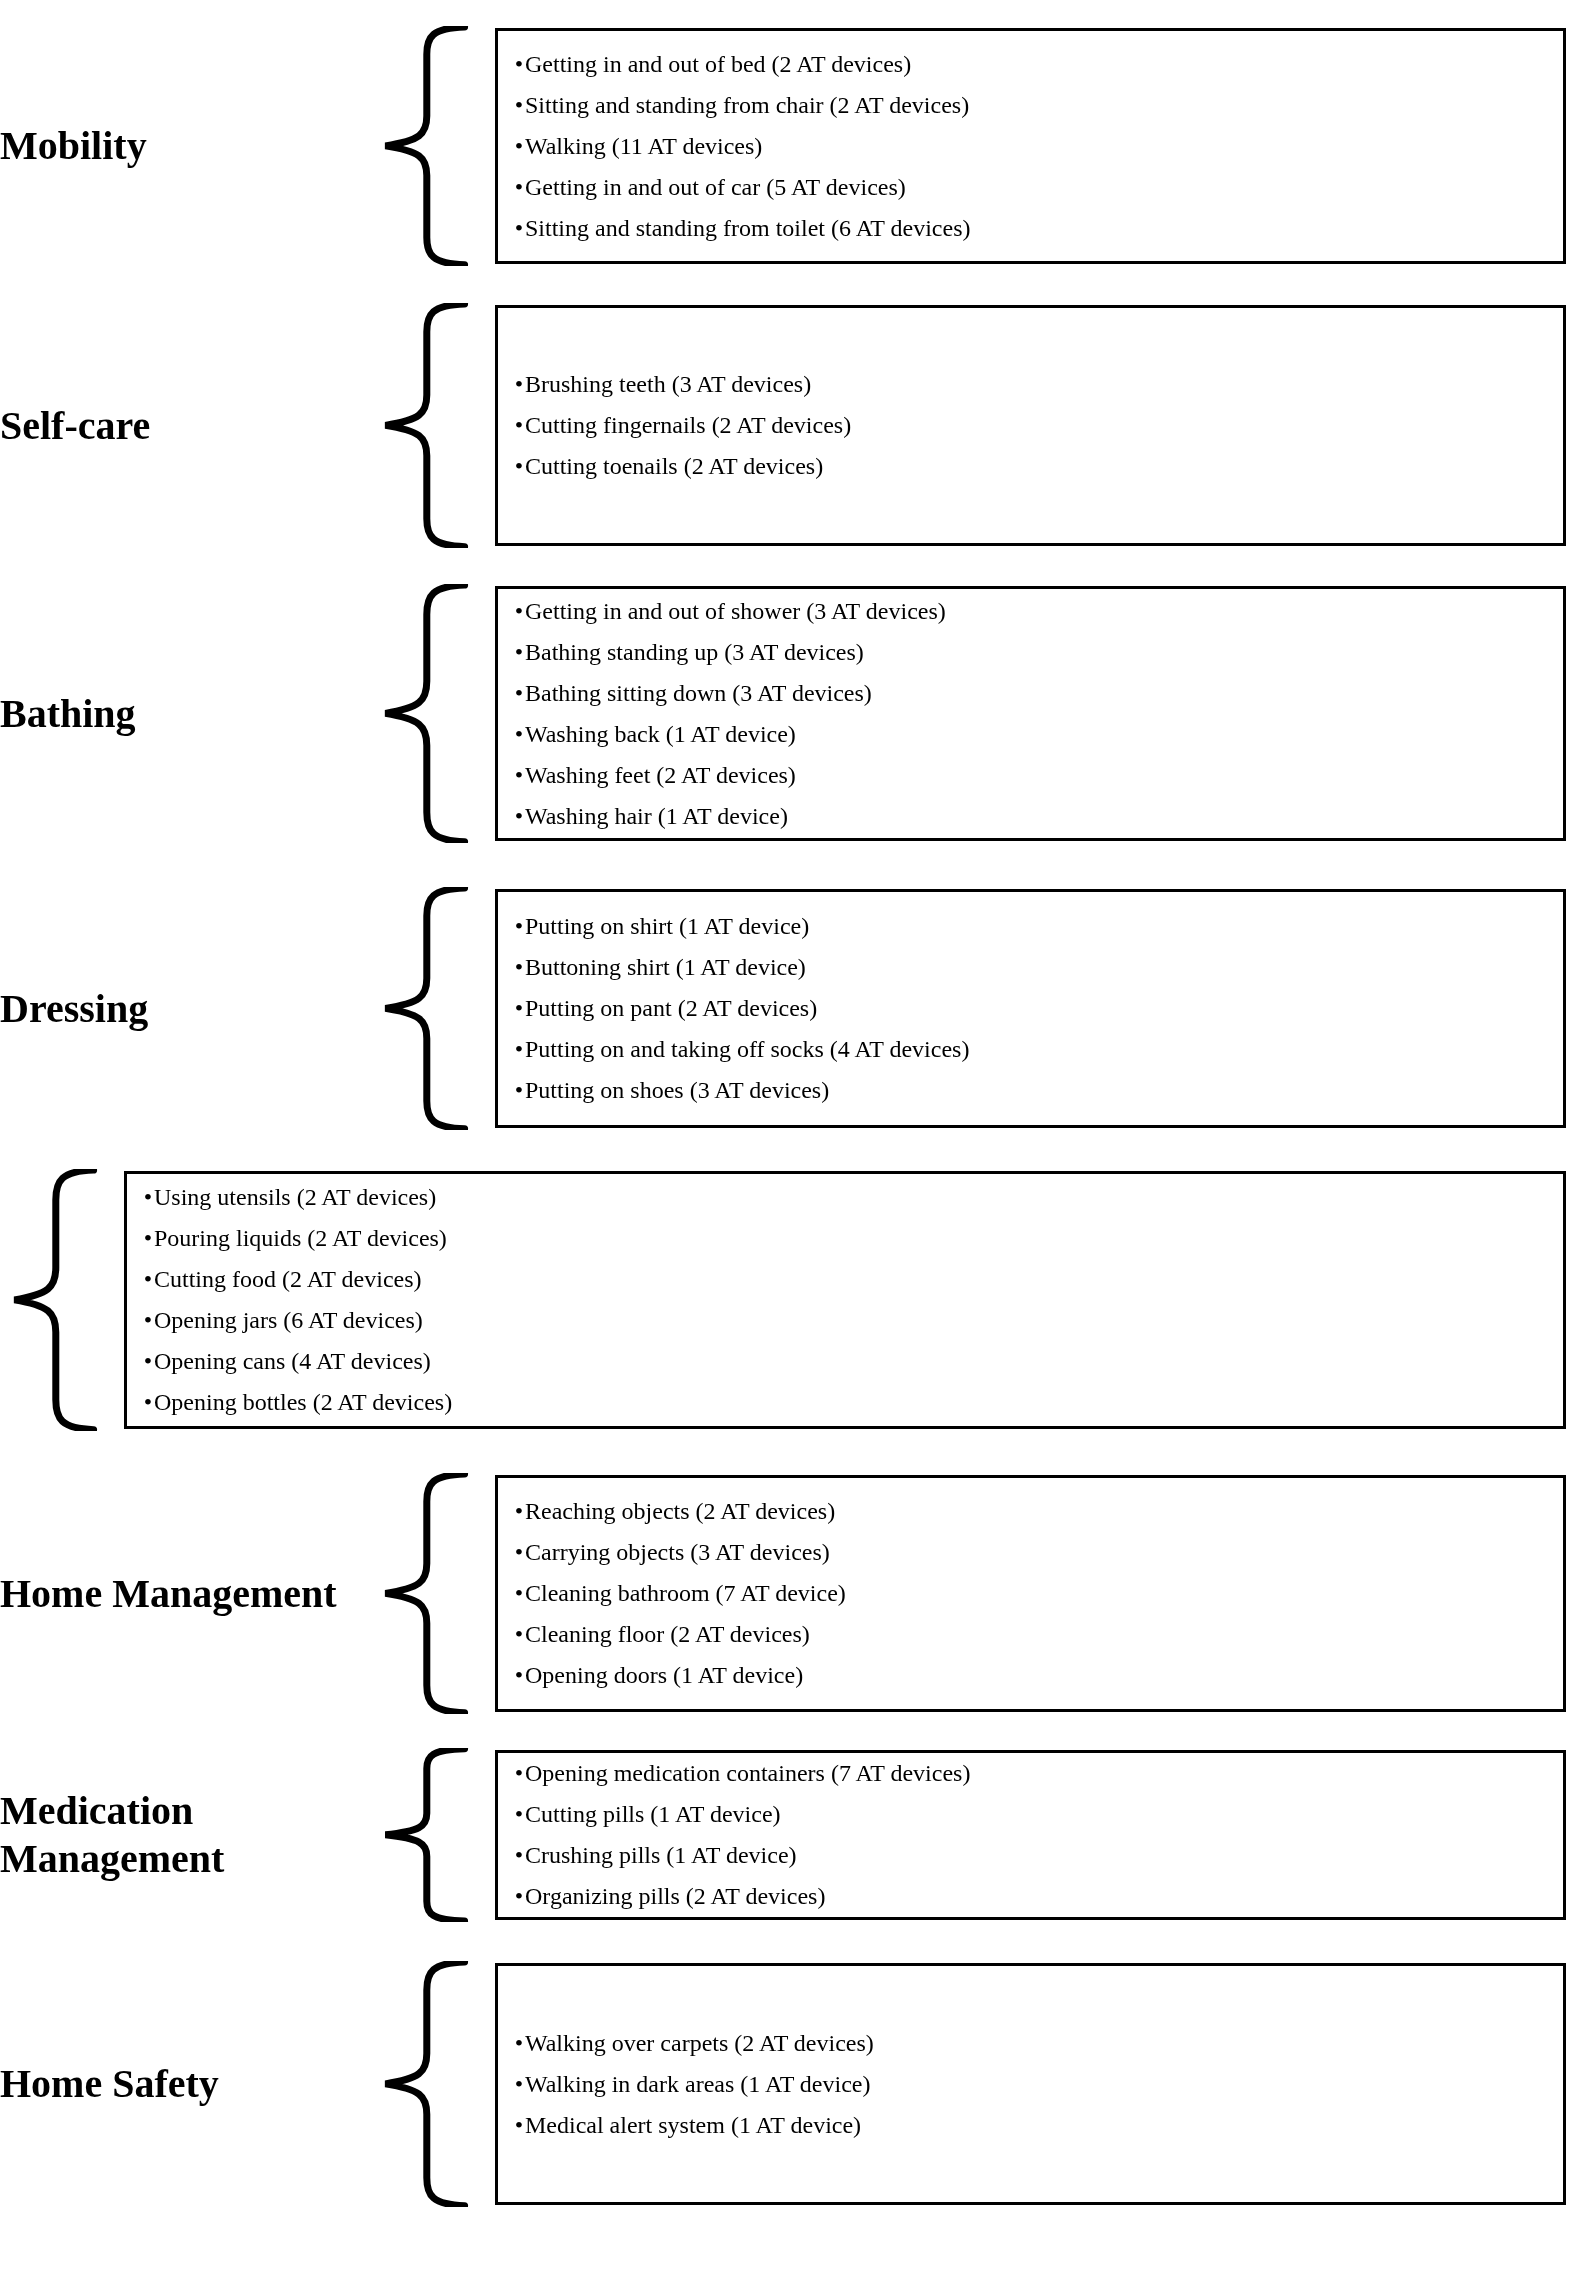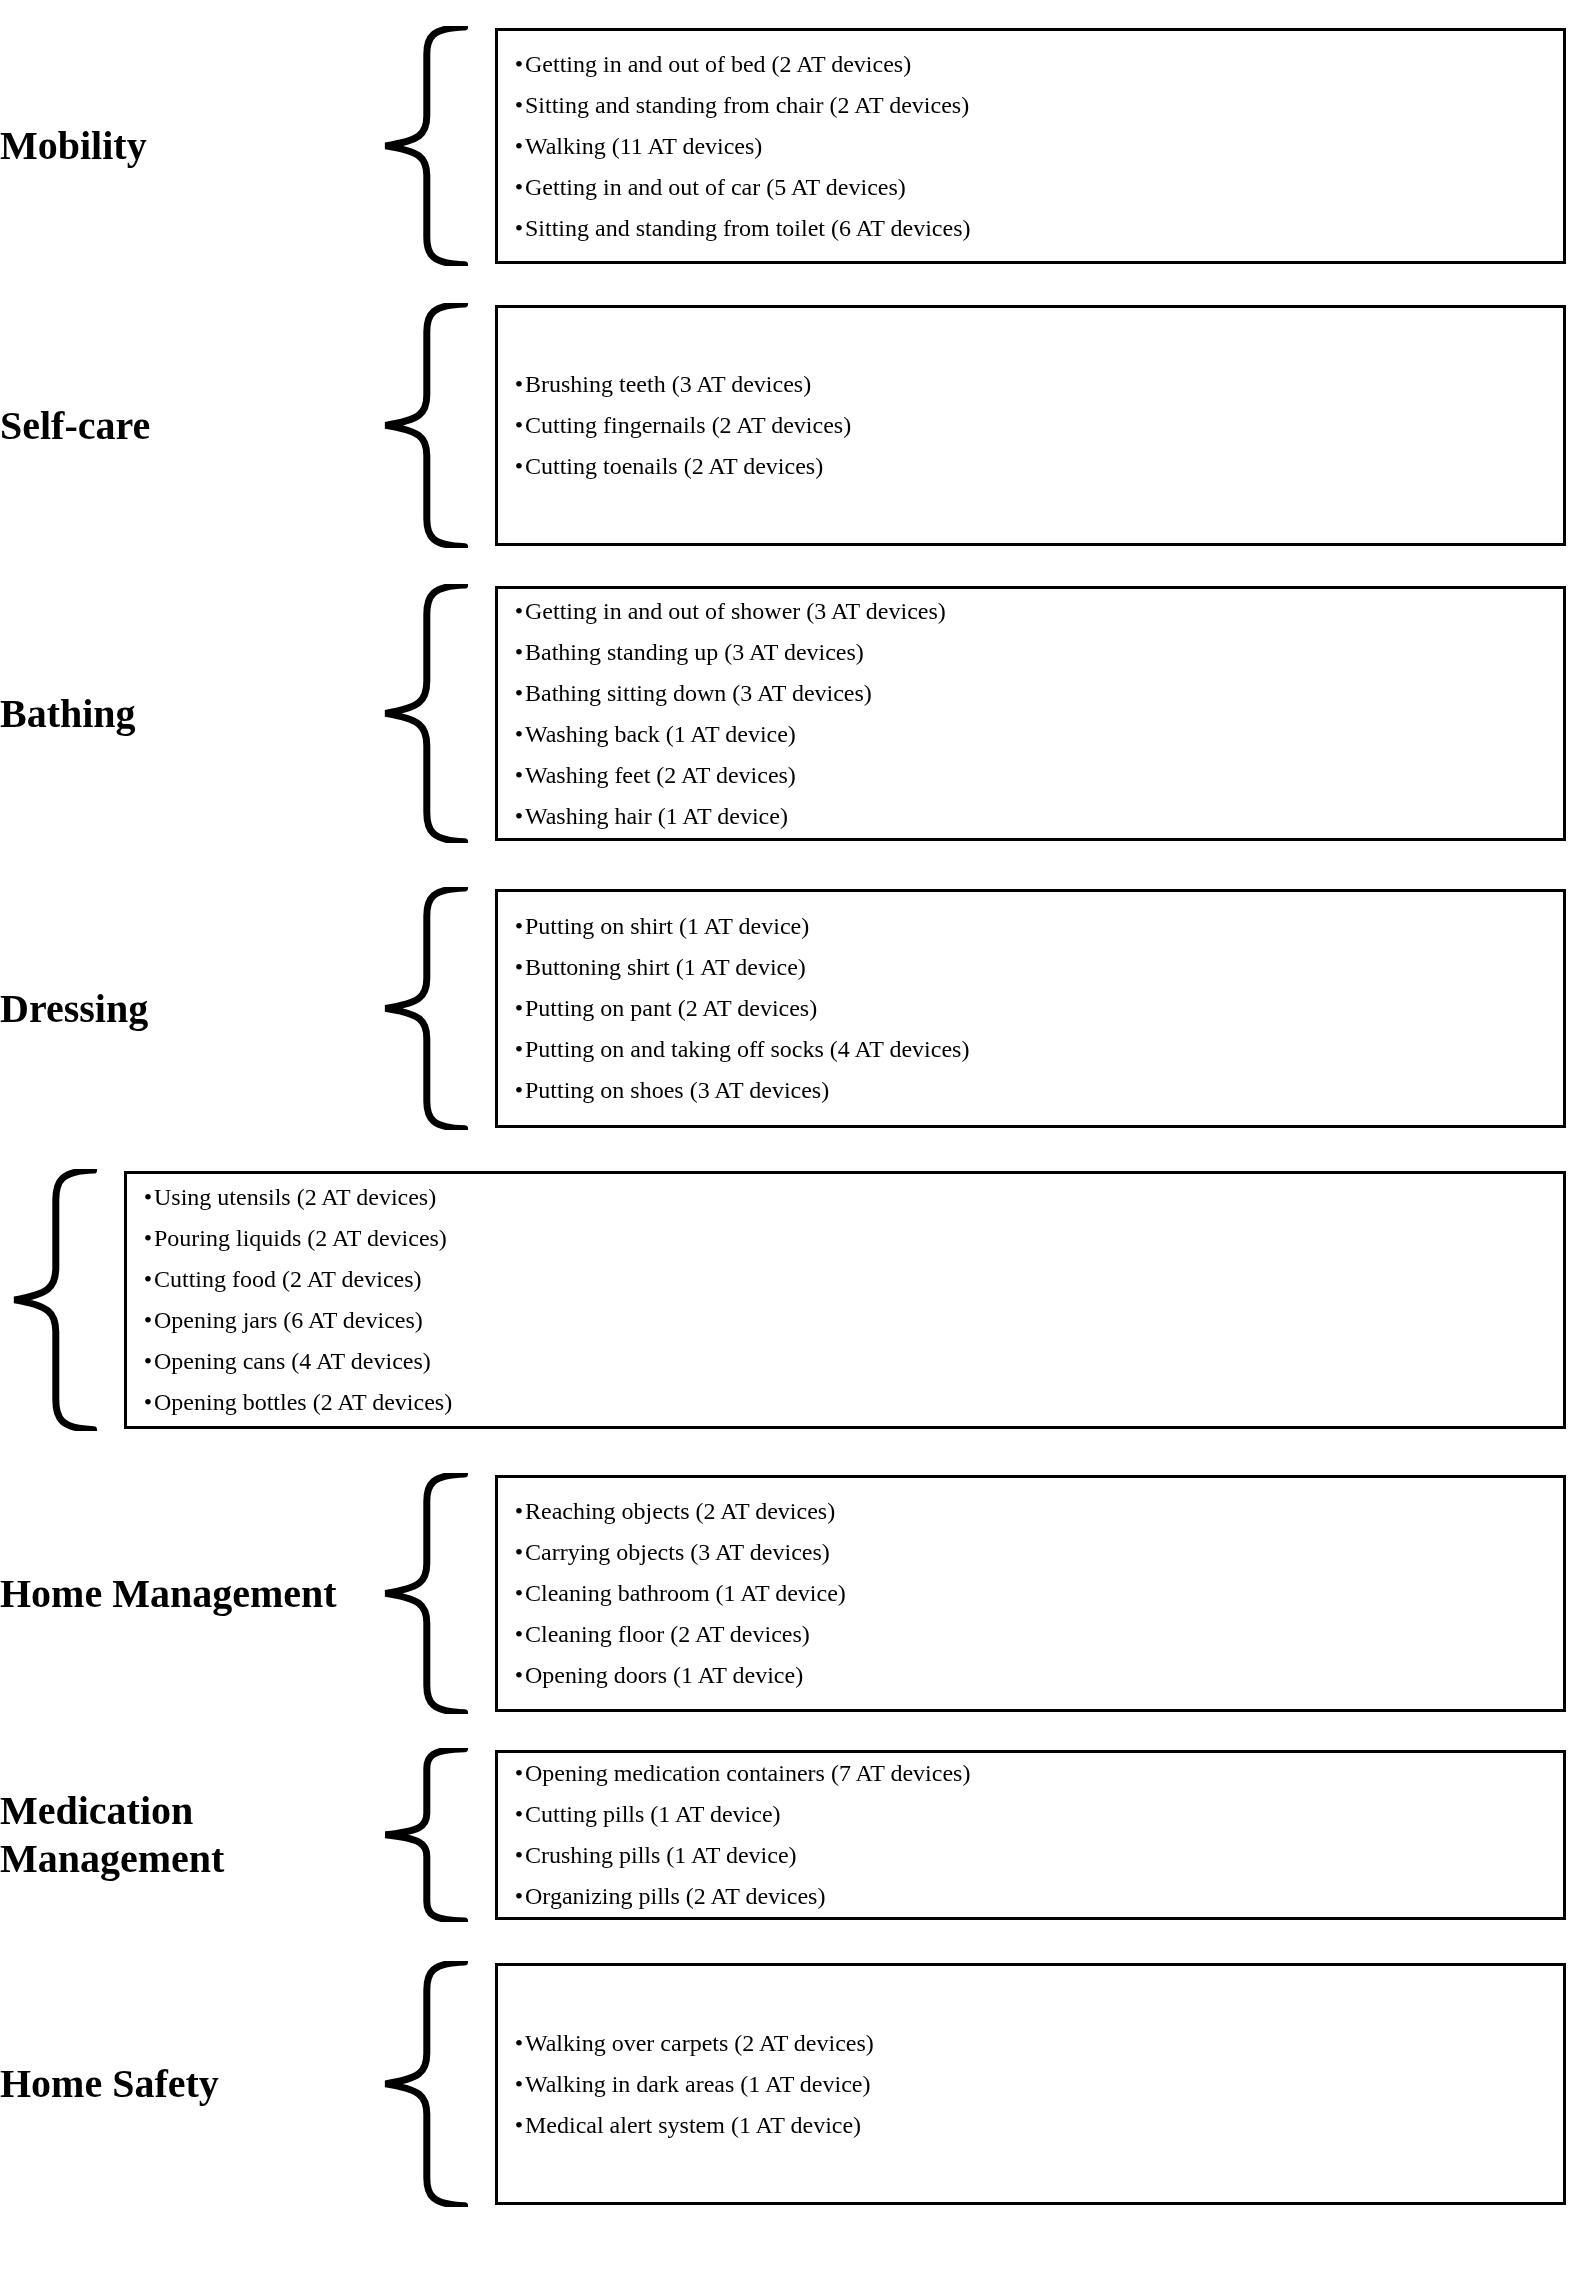--- a/index.html
+++ b/index.html
@@ -141,21 +141,21 @@
   <div class="section" style="height:237px;margin-top:46px">
     <div class="label">Home Management</div>
     <div class="brace">
       <svg viewBox="0 0 100 1000" preserveAspectRatio="none" aria-hidden="true">
         <path d="M 94 4 C 58 8, 52 46, 52 118 L 52 376 C 52 452, 44 478, 6 500 C 44 522, 52 548, 52 624 L 52 882 C 52 954, 58 992, 94 996"></path>
       </svg>
     </div>
     <div class="box">
       <div class="item"><span class="bullet">•</span><span>Reaching objects (2 AT devices)</span></div>
       <div class="item"><span class="bullet">•</span><span>Carrying objects (3 AT devices)</span></div>
-      <div class="item"><span class="bullet">•</span><span>Cleaning bathroom (1 AT device)</span></div>
+      <div class="item"><span class="bullet">•</span><span>Cleaning bathroom (7 AT device)</span></div>
       <div class="item"><span class="bullet">•</span><span>Cleaning floor (2 AT devices)</span></div>
       <div class="item"><span class="bullet">•</span><span>Opening doors (1 AT device)</span></div>
     </div>
   </div>
 
   <div class="section" style="height:170px;margin-top:38px">
     <div class="label">Medication Management</div>
     <div class="brace">
       <svg viewBox="0 0 100 1000" preserveAspectRatio="none" aria-hidden="true">
         <path d="M 94 4 C 58 8, 52 46, 52 118 L 52 376 C 52 452, 44 478, 6 500 C 44 522, 52 548, 52 624 L 52 882 C 52 954, 58 992, 94 996"></path>

